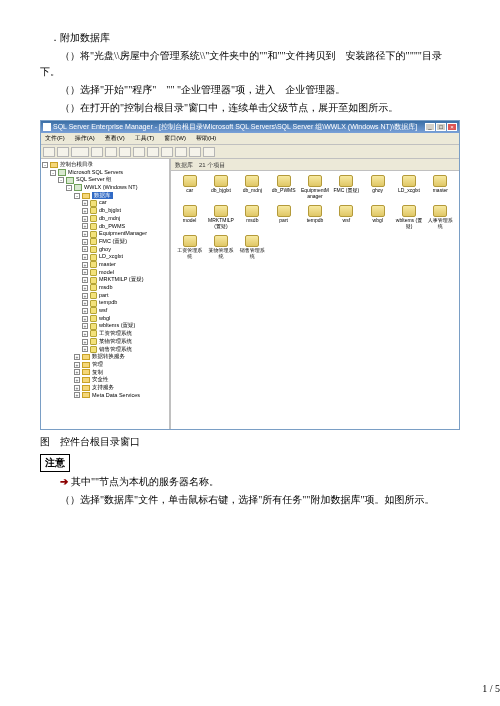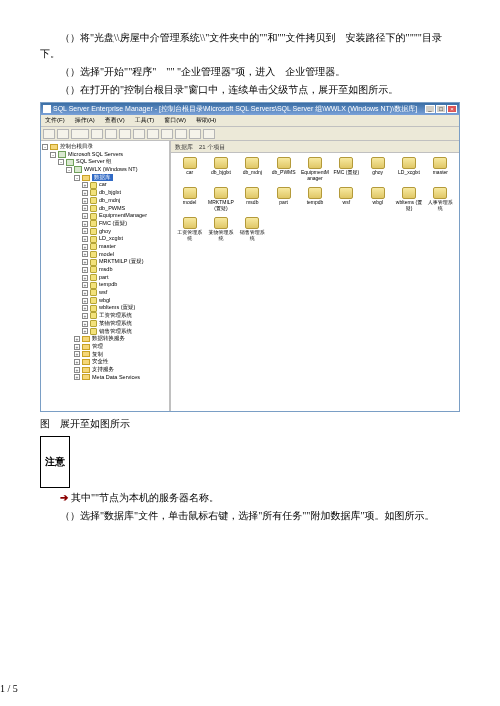--- a/index.html
+++ b/index.html
@@ -75,31 +75,32 @@
   .content { flex: 1; background: #fff; display: flex; flex-direction: column; }
   .content-head { height: 12px; background: #ece9d8; border-bottom: 1px solid #c0c0c0; padding: 0 4px; line-height: 12px; color: #333; }
   .grid { flex: 1; background: #fff; padding: 4px; display: grid; grid-template-columns: repeat(9, 1fr); grid-auto-rows: 28px; gap: 2px 2px; align-content: start; }
   .gitem { display: flex; flex-direction: column; align-items: center; justify-content: flex-start; text-align: center; color: #000; font-size: 5px; line-height: 1.1; }
   .gitem .cyl { width: 14px; height: 12px; background: linear-gradient(#f7e9a0, #e0c766); border: 1px solid #b49a3a; border-radius: 2px; margin-bottom: 1px; }
   .gitem .lbl { max-width: 30px; word-break: break-all; }
   .caption { margin-top: 4px; }
   .note-box {
     display: inline-block;
     border: 1.5px solid #000;
-    padding: 18px 4px;
+    padding: 1px 4px;
     font-weight: bold;
     margin: 2px 0;
   }
   .note-icon { color: #8b0000; font-weight: bold; }
-  .footer { position: absolute; bottom: 12px; left: 0; width: 100%; text-align: left; font-size: 10px; }
+  .footer { position: absolute; bottom: 12px; left: 0; width: 100%; text-align: right; font-size: 10px; }
 </style>
 </head>
 <body>
 
 <div class="page">
+  <div class="para indent1">．附加数据库</div>
   <div class="para indent2">（）将"光盘\\房屋中介管理系统\\"文件夹中的""和""文件拷贝到　安装路径下的""""目录下。</div>
   <div class="para indent2">（）选择"开始""程序"　"" "企业管理器"项，进入　企业管理器。</div>
   <div class="para indent2">（）在打开的"控制台根目录"窗口中，连续单击父级节点，展开至如图所示。</div>
 
   <div class="screenshot">
     <div class="titlebar">
       <span class="ticon"></span>
       <span class="ttext">SQL Server Enterprise Manager - [控制台根目录\Microsoft SQL Servers\SQL Server 组\WWLX (Windows NT)\数据库]</span>
       <span class="tctrl">
         <span>_</span>
@@ -372,21 +373,21 @@
             </div>
             <div class="gitem">
               <div class="cyl"></div>
               <div class="lbl">销售管理系统</div>
             </div>
           </div>
       </div>
     </div>
   </div>
 
-  <div class="para caption">图　展开至如图所示</div>
+  <div class="para caption">图　控件台根目录窗口</div>
   <div>
     <span class="note-box">
       <span>注意</span>
     </span>
   </div>
   <div class="para indent2">
     <span class="note-icon">➔</span>
     <span>其中""节点为本机的服务器名称。</span>
   </div>
   <div class="para indent2">（）选择"数据库"文件，单击鼠标右键，选择"所有任务""附加数据库"项。如图所示。</div>

